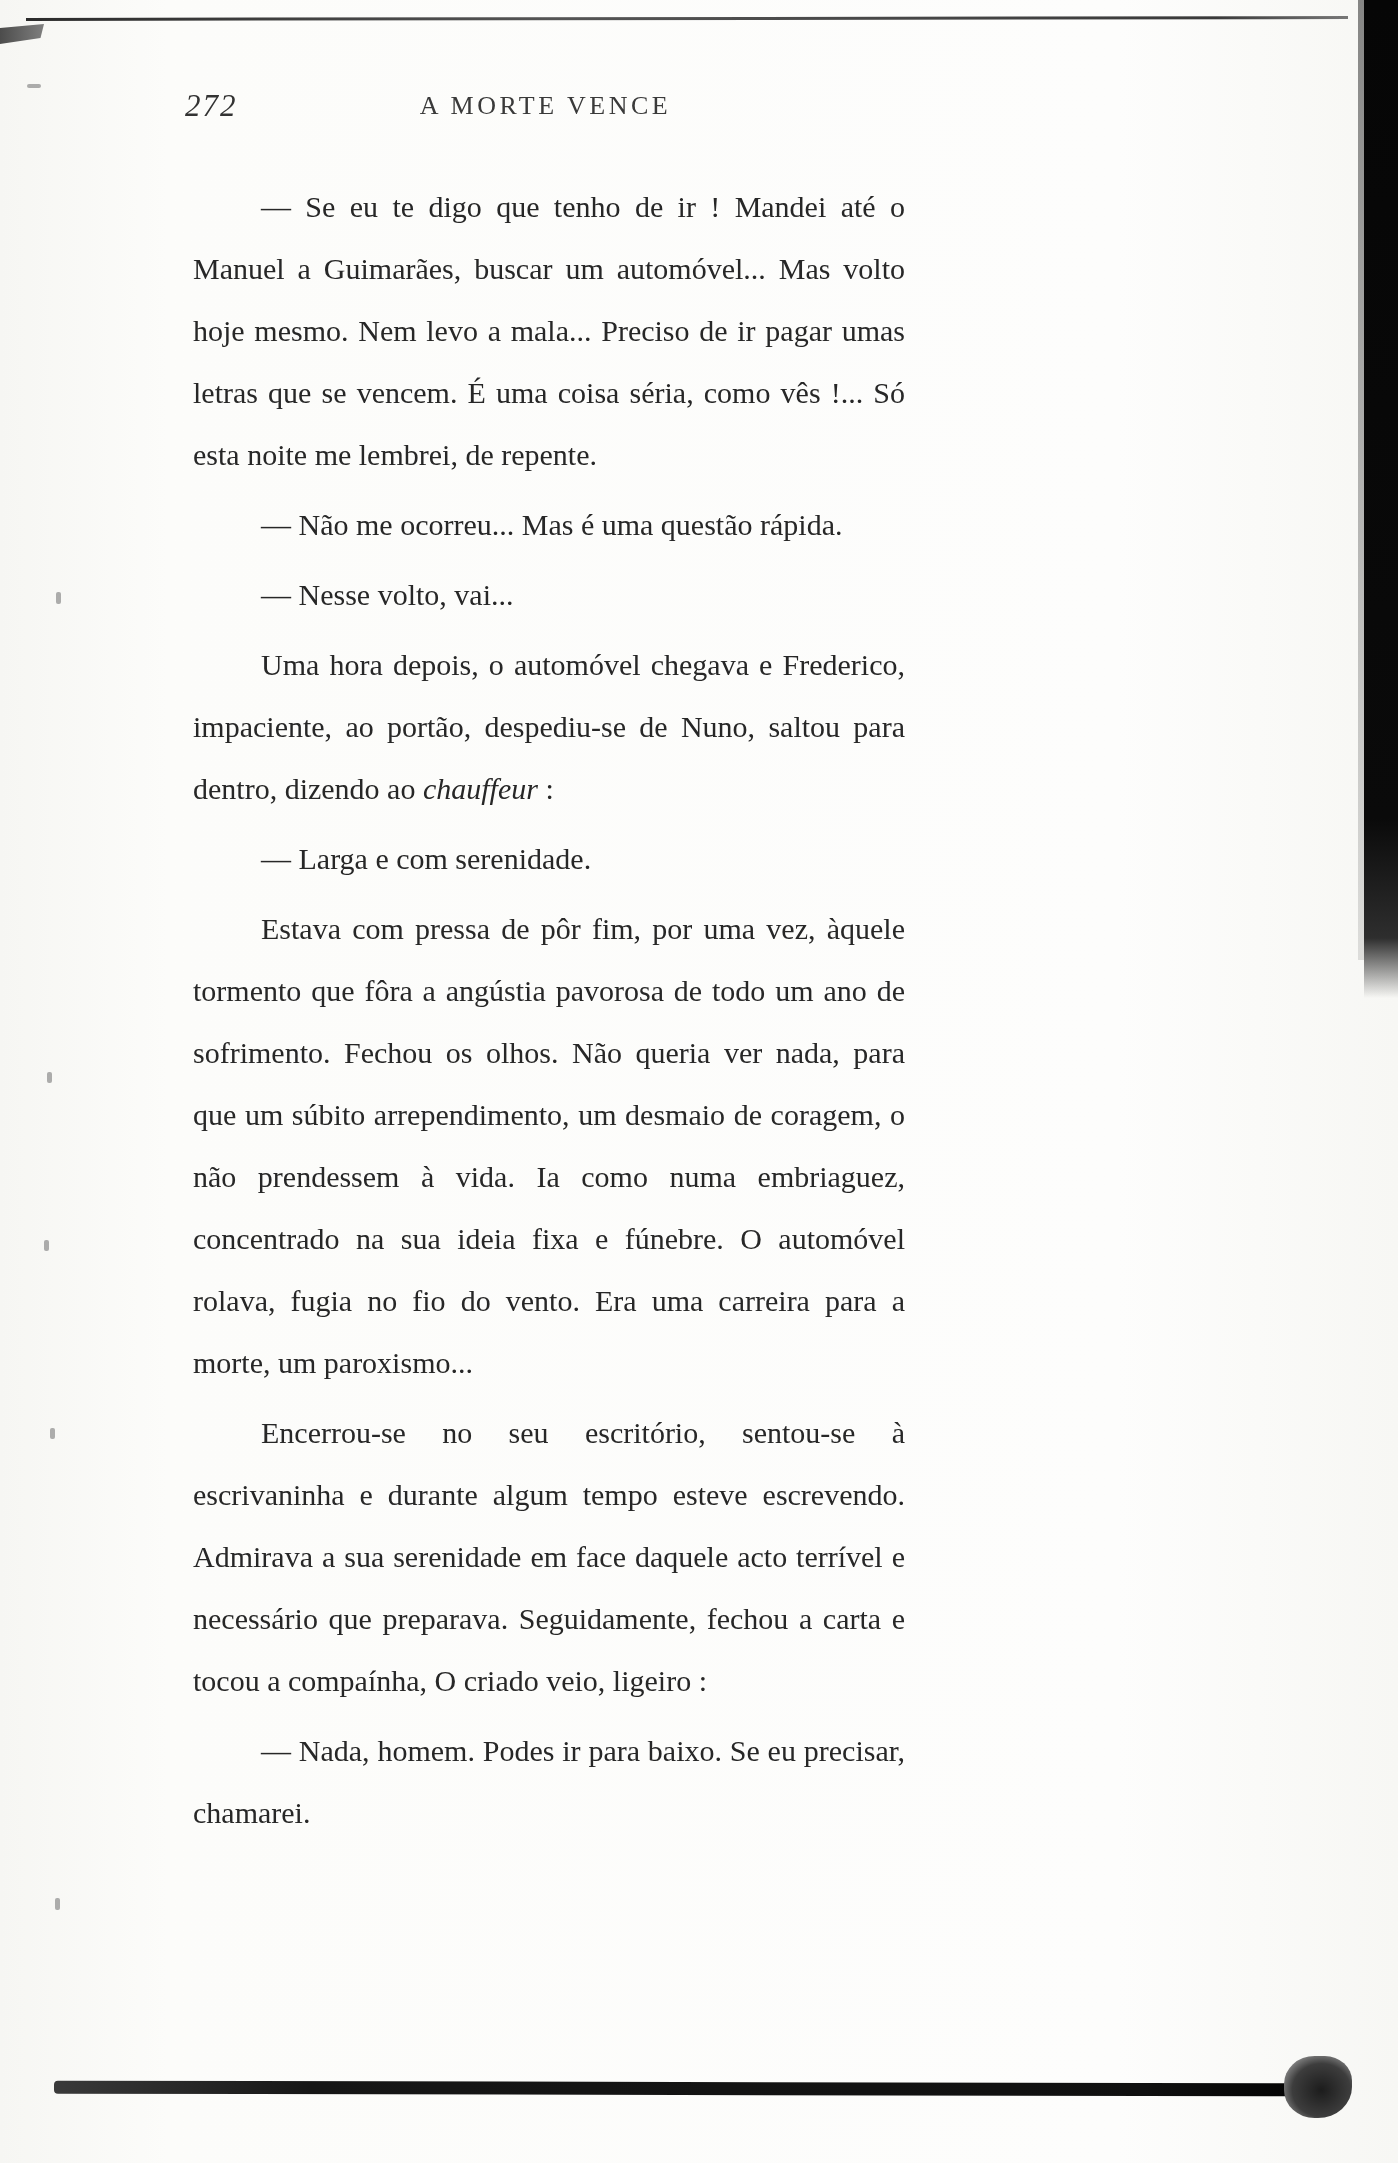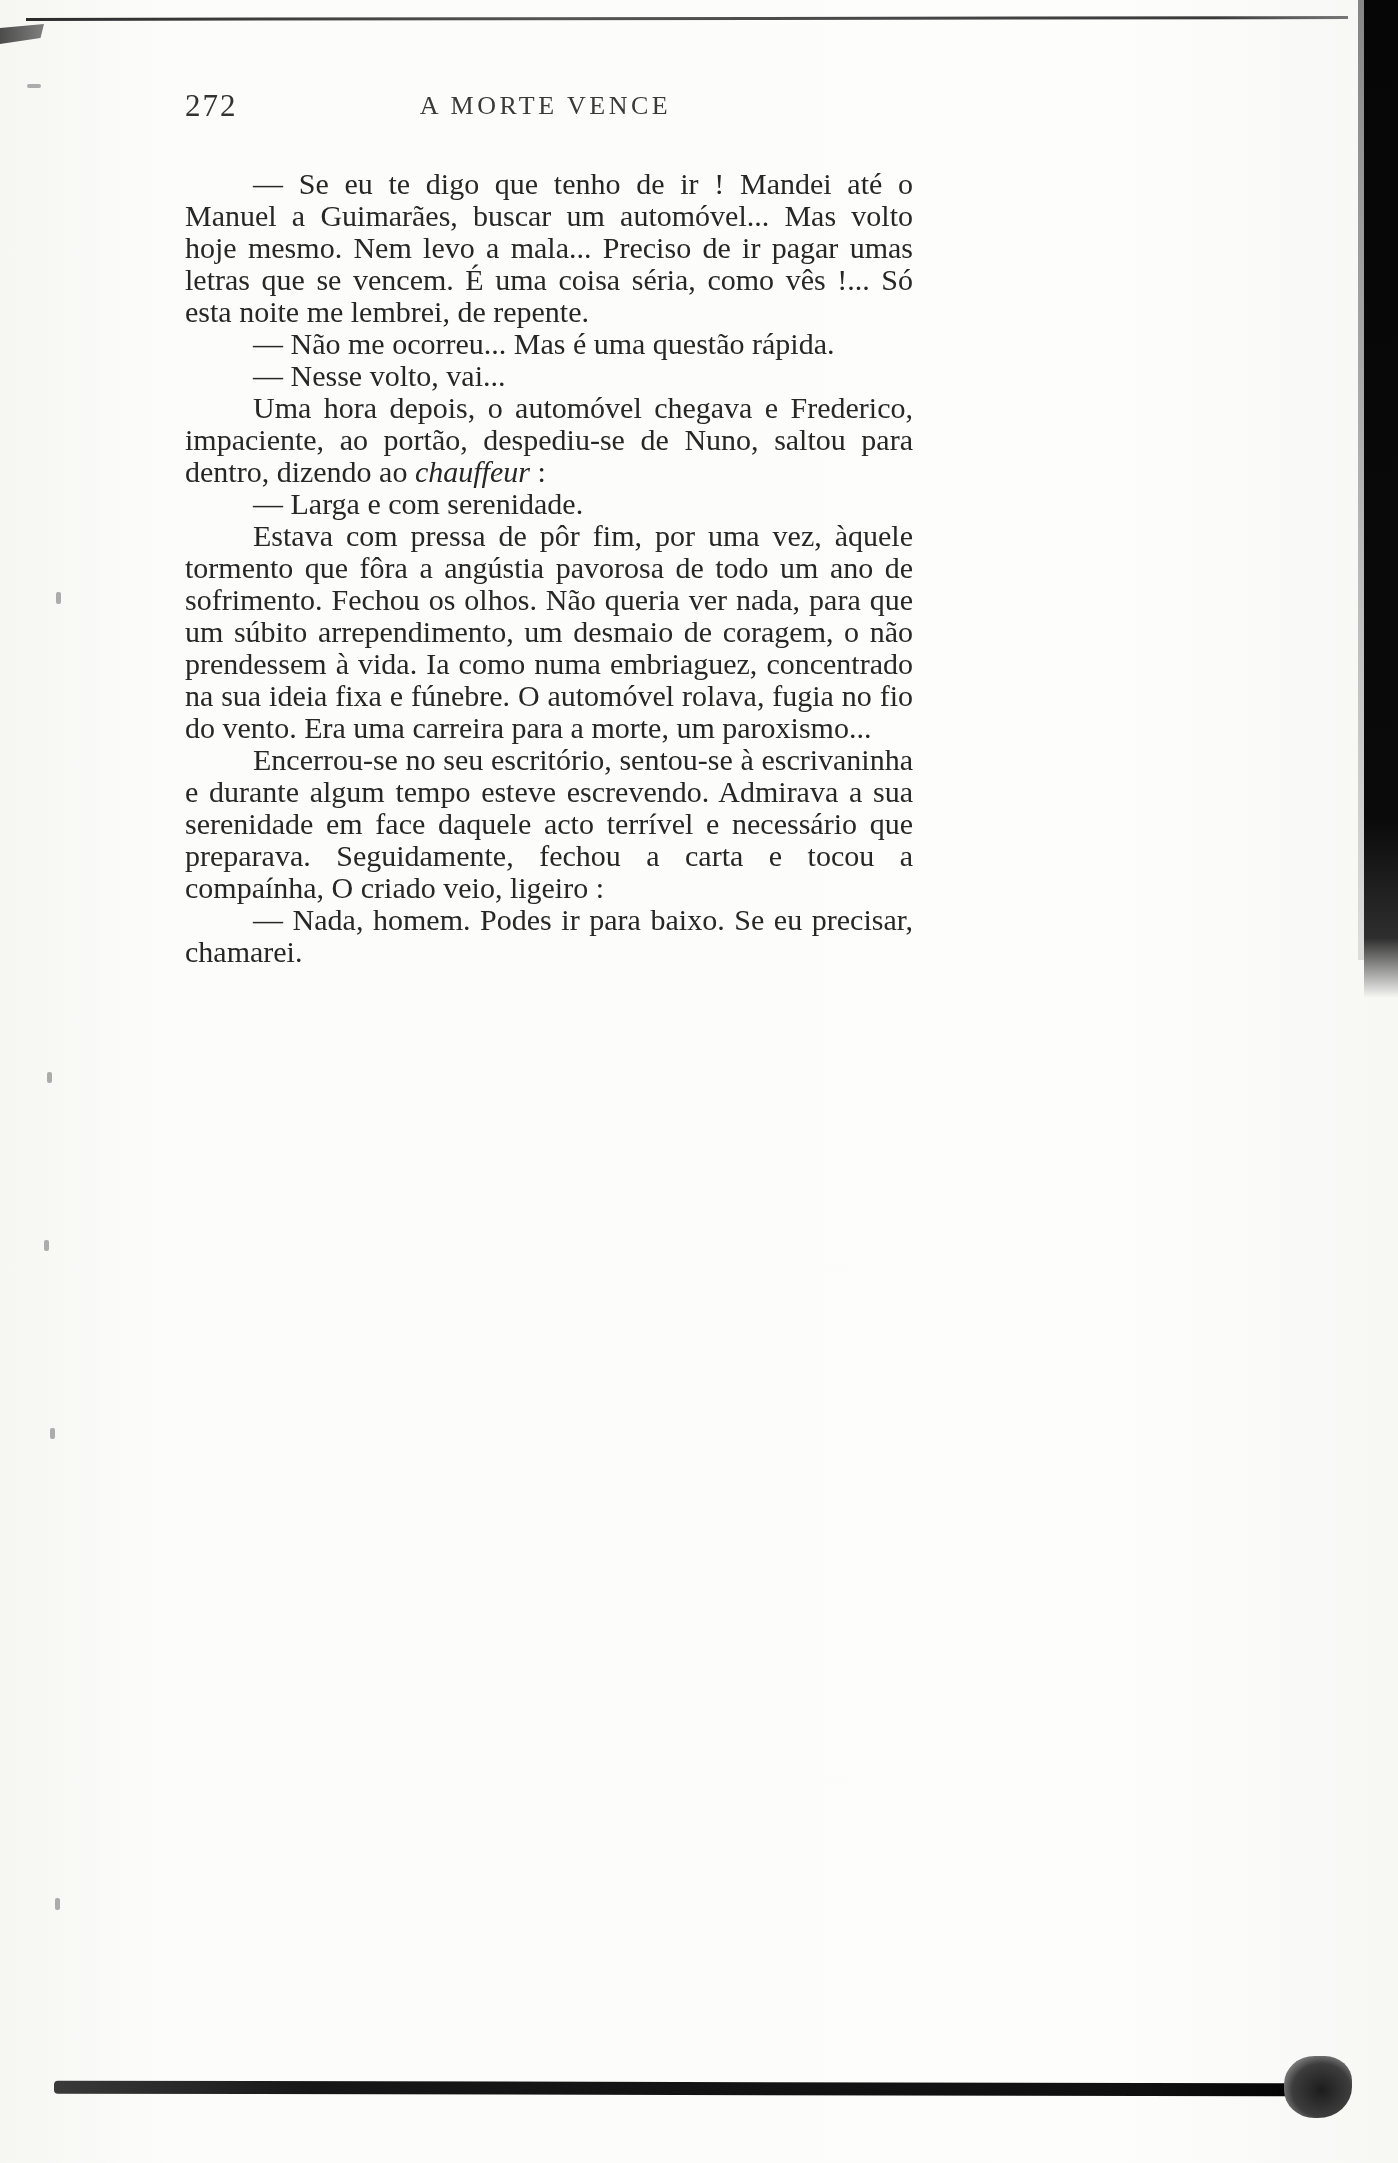--- a/index.html
+++ b/index.html
@@ -57,37 +57,37 @@
   .speck-5 { left: 55px; top: 1898px; width: 5px;  height: 12px; }
   .speck-6 { left: 27px; top: 84px;   width: 14px; height: 4px;  }
 
   
   .page-header {
     position: absolute;
     left: 185px; top: 88px; width: 728px; height: 40px;
   }
   .page-number {
     position: absolute; left: 0; top: 0;
-    font-size: 31px; letter-spacing: 2px; color: #333;
+    font-size: 31px; letter-spacing: 2px; color: #333; font-style: italic;
   }
   .running-title {
     position: absolute; left: 0; right: 7px; top: 3px;
     text-align: center;
     font-size: 26px; letter-spacing: 3.5px; color: #3a3a3a;
   }
 
   
   .body-text {
     position: absolute;
     left: 185px; top: 168px; width: 728px;
   }
   .body-text p {
-    margin: 0;
+    margin: 8px;
     font-size: 30px;
-    line-height: 32px;
+    line-height: 62px;
     text-align: justify;
     text-indent: 68px;
     color: #272727;
   }
   .body-text em {
   }
 </style>
 </head>
 <body>
 

